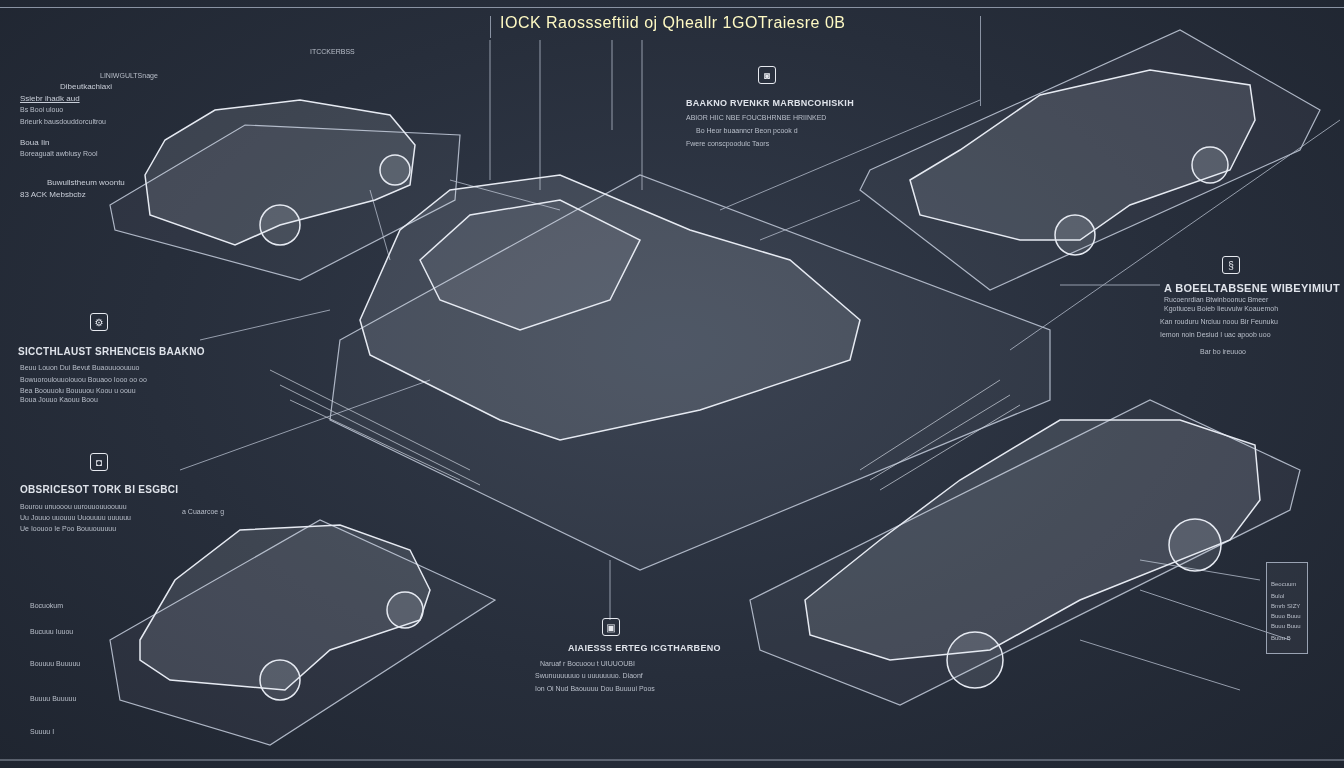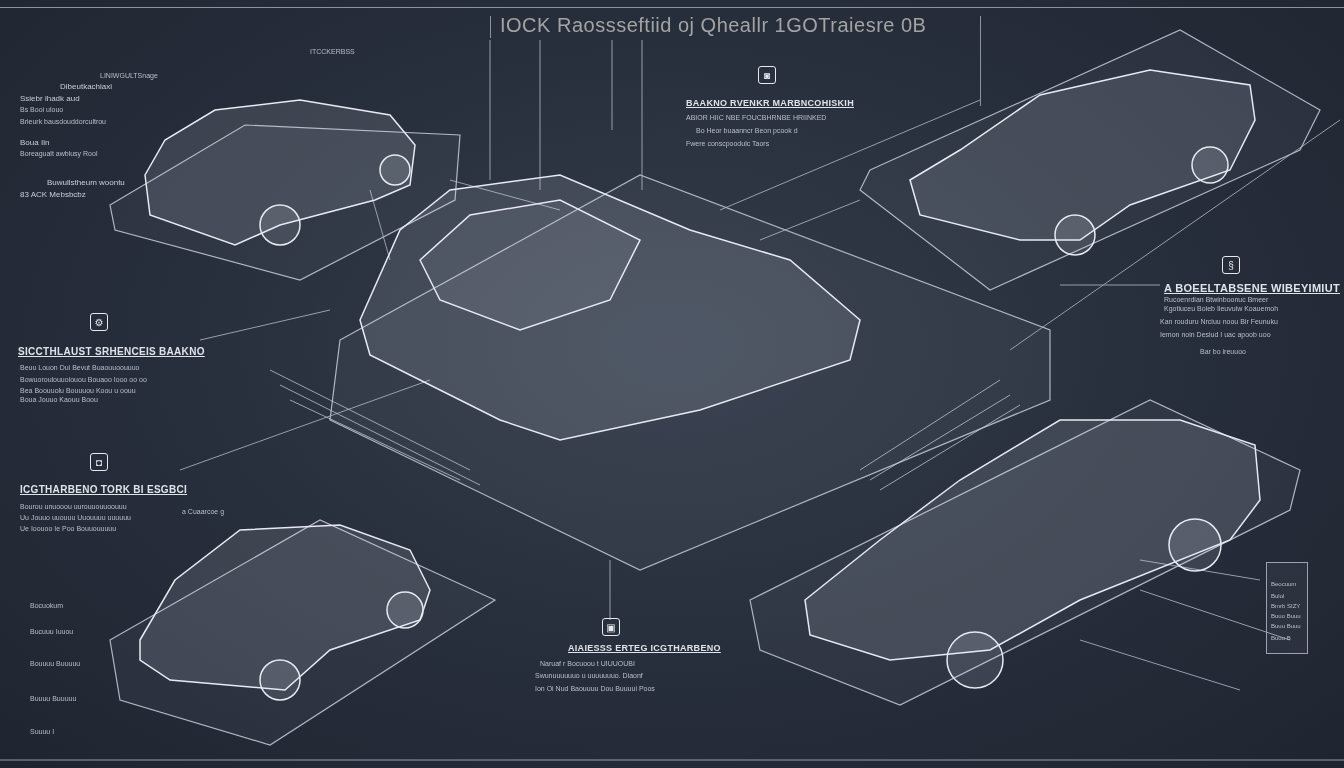--- a/index.html
+++ b/index.html
@@ -1,21 +1,21 @@
 <!DOCTYPE html>
 <html><head>
 <meta charset="utf-8">
 <style>
   html,body{margin:0;padding:0;}
   body{width:1344px;height:768px;overflow:hidden;background:#262d3a;font-family:"Liberation Sans",sans-serif;color:#e6e9ef;position:relative;}
   .bg{position:absolute;inset:0;background:radial-gradient(ellipse at 50% 45%,#333b4a 0%,#272e3b 55%,#1f2530 100%);}
   .frame-line{position:absolute;background:#8a93a3;}
-  .title{position:absolute;left:500px;top:14px;font-size:20px;letter-spacing:0.5px;color:#a3a3a3;white-space:nowrap;}
+  .title{position:absolute;left:500px;top:14px;font-size:16px;letter-spacing:0.5px;color:#fef9c3;white-space:nowrap;}
   .txt{position:absolute;white-space:nowrap;color:#dfe3ea;line-height:1.25;}
-  .h{font-size:11px;font-weight:bold;letter-spacing:0.3px;text-decoration:underline;}
+  .h{font-size:11px;font-weight:bold;letter-spacing:0.3px;}
   .s{font-size:8px;color:#c9ced8;}
   .xs{font-size:7px;color:#b9bfca;}
   .icon{position:absolute;border:1.5px solid #e6e9ef;border-radius:3px;width:16px;height:16px;display:flex;align-items:center;justify-content:center;font-size:10px;color:#e6e9ef;}
   svg{position:absolute;left:0;top:0;}
 </style>
 </head>
 <body>
 
 <div class="bg"></div>
 
@@ -80,21 +80,21 @@
     <path d="M270,370 L470,470 M280,385 L480,485 M290,400 L460,480"></path>
     <path d="M860,470 L1000,380 M870,480 L1010,395 M880,490 L1020,405"></path>
   </g>
 </svg>
 
 <div class="txt xs" style="left:310px;top:48px;">ITCCKERBSS</div>
 <div class="txt xs" style="left:100px;top:72px;">LINIWGULTSnage</div>
 
 <div>
   <div class="txt s" style="left:20px;top:82px;margin-left:40px;">Dibeutkachiaxi</div>
-  <div class="txt s" style="left:20px;top:94px;">Ssiebr ihadk aud</div>
+  <div class="txt s" style="left:20px;top:94px;text-decoration:underline;">Ssiebr ihadk aud</div>
   <div class="txt xs" style="left:20px;top:106px;">Bs Booi ulouo</div>
   <div class="txt xs" style="left:20px;top:118px;">Brieurk bausdouddorcultrou</div>
   <div class="txt s" style="left:20px;top:138px;">Boua Iin</div>
   <div class="txt xs" style="left:20px;top:150px;">Boreagualt awblusy Rool</div>
   <div class="txt s" style="left:20px;top:178px;padding-left:27px;">Buwullstheum woontu</div>
   <div class="txt s" style="left:20px;top:190px;">83 ACK Mebsbcbz</div>
 </div>
 
 <div>
   <div class="icon" style="left:758px;top:66px;">◙</div>
@@ -118,21 +118,21 @@
   <div class="icon" style="left:90px;top:313px;">⚙</div>
   <div class="txt h" style="left:18px;top:346px;font-size:10px;">SICCTHLAUST SRHENCEIS BAAKNO</div>
   <div class="txt xs" style="left:20px;top:364px;">Beuu Louon Dui Bevut Buaouuoouuuo</div>
   <div class="txt xs" style="left:20px;top:376px;">Bowuoroulouuoiouou Bouaoo Iooo oo oo</div>
   <div class="txt xs" style="left:20px;top:387px;">Bea Boouuolu Bouuuou Koou u oouu</div>
   <div class="txt xs" style="left:20px;top:396px;">Boua Jouuo Kaouu Boou</div>
 </div>
 
 <div>
   <div class="icon" style="left:90px;top:453px;">◘</div>
-  <div class="txt h" style="left:20px;top:484px;font-size:10px;">ICGTHARBENO TORK BI ESGBCI</div>
+  <div class="txt h" style="left:20px;top:484px;font-size:10px;">OBSRICESOT TORK BI ESGBCI</div>
   <div class="txt xs" style="left:20px;top:503px;">Bourou unuooou uurouuouuoouuu</div>
   <div class="txt xs" style="left:20px;top:514px;">Uu Jouuo uuouuu Uuouuuu uuuuuu</div>
   <div class="txt xs" style="left:20px;top:525px;">Ue Ioouoo Ie Poo Bouuouuuuu</div>
   <div class="txt xs" style="left:182px;top:508px;">a Cuaarcoe g</div>
 </div>
 
 <div>
   <div class="icon" style="left:602px;top:618px;">▣</div>
   <div class="txt h" style="left:568px;top:643px;font-size:9px;">AIAIESSS ERTEG ICGTHARBENO</div>
   <div class="txt xs" style="left:540px;top:660px;">Naruaf r   Bocuoou t UIUUOUBI</div>

